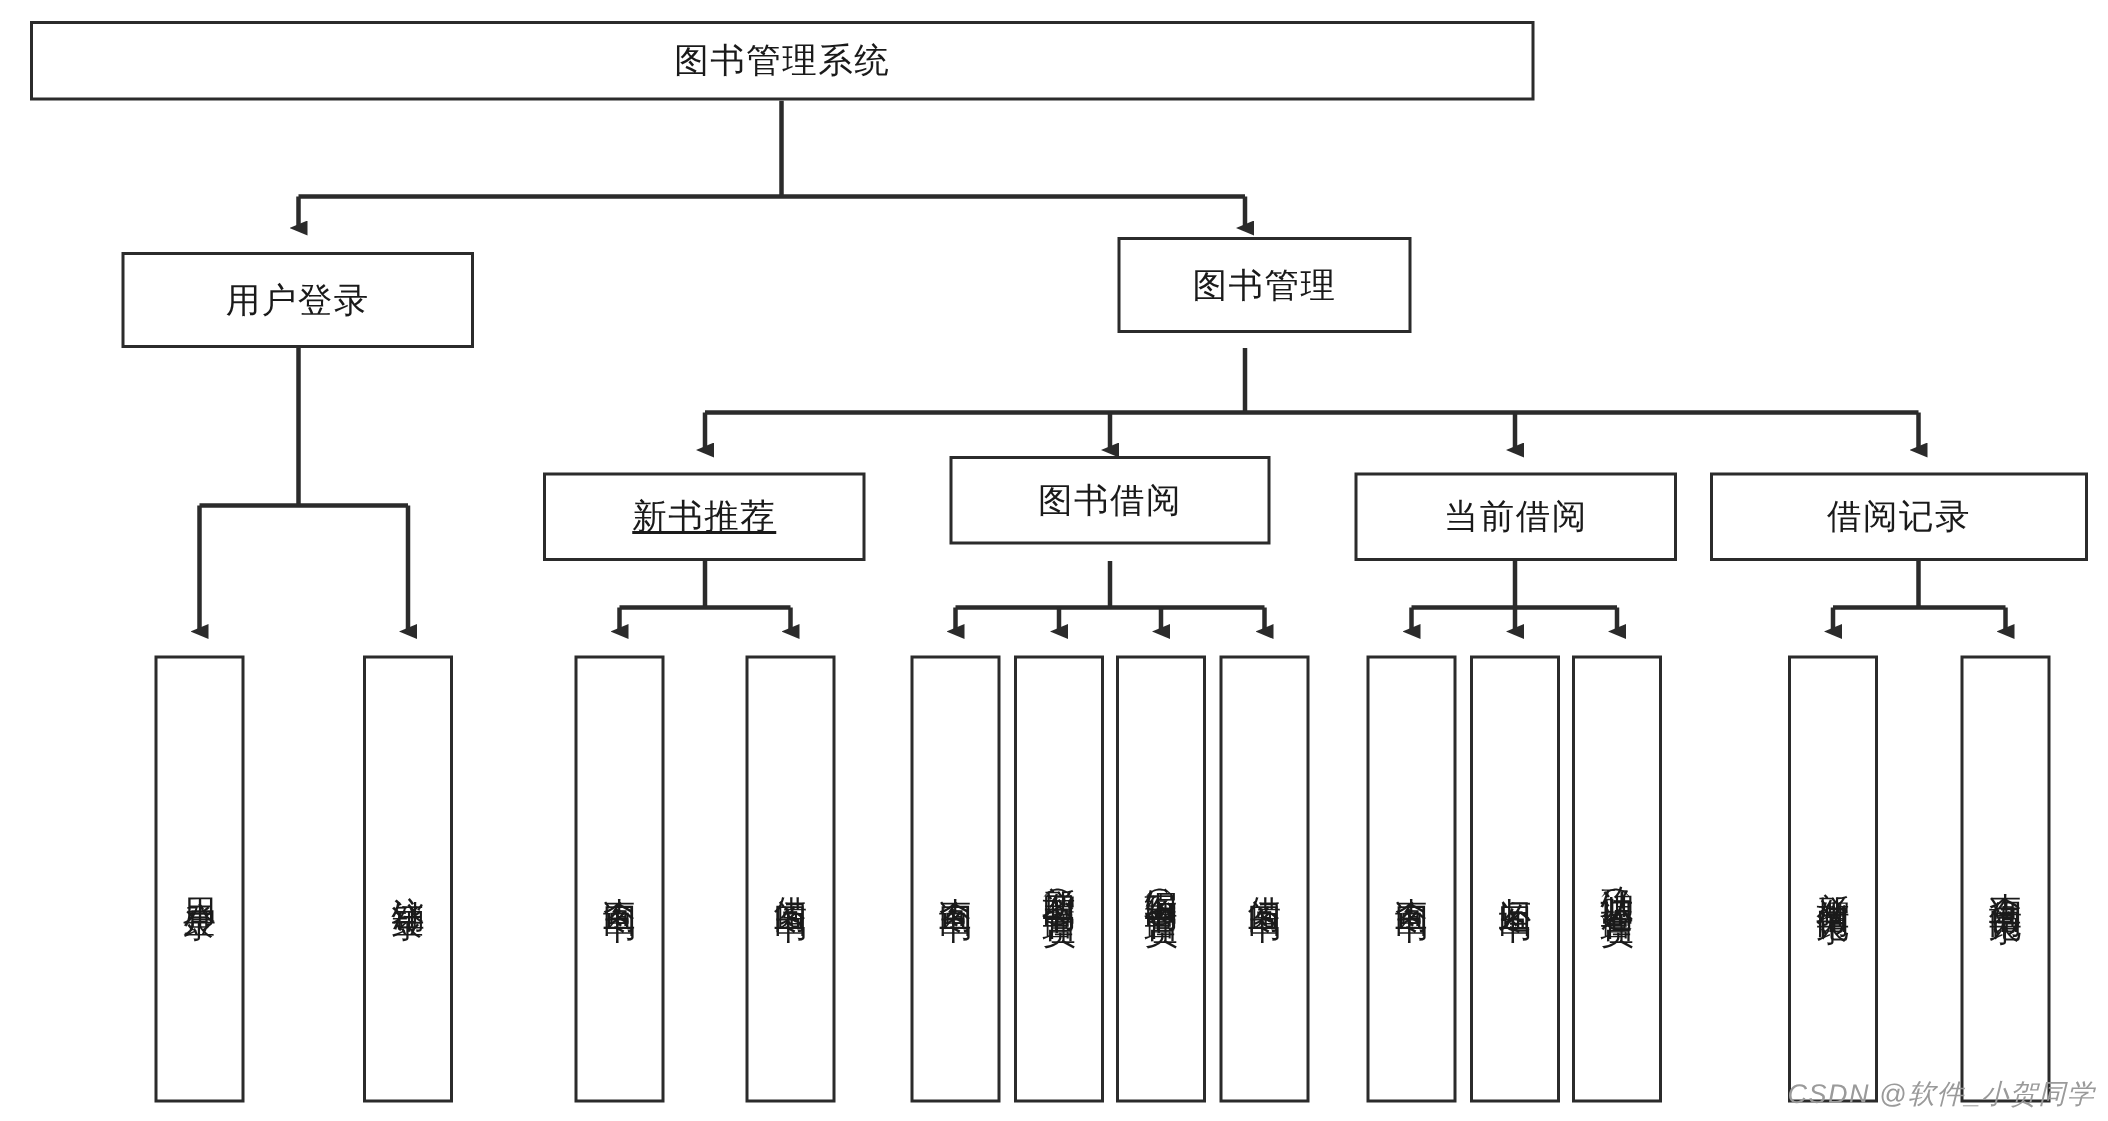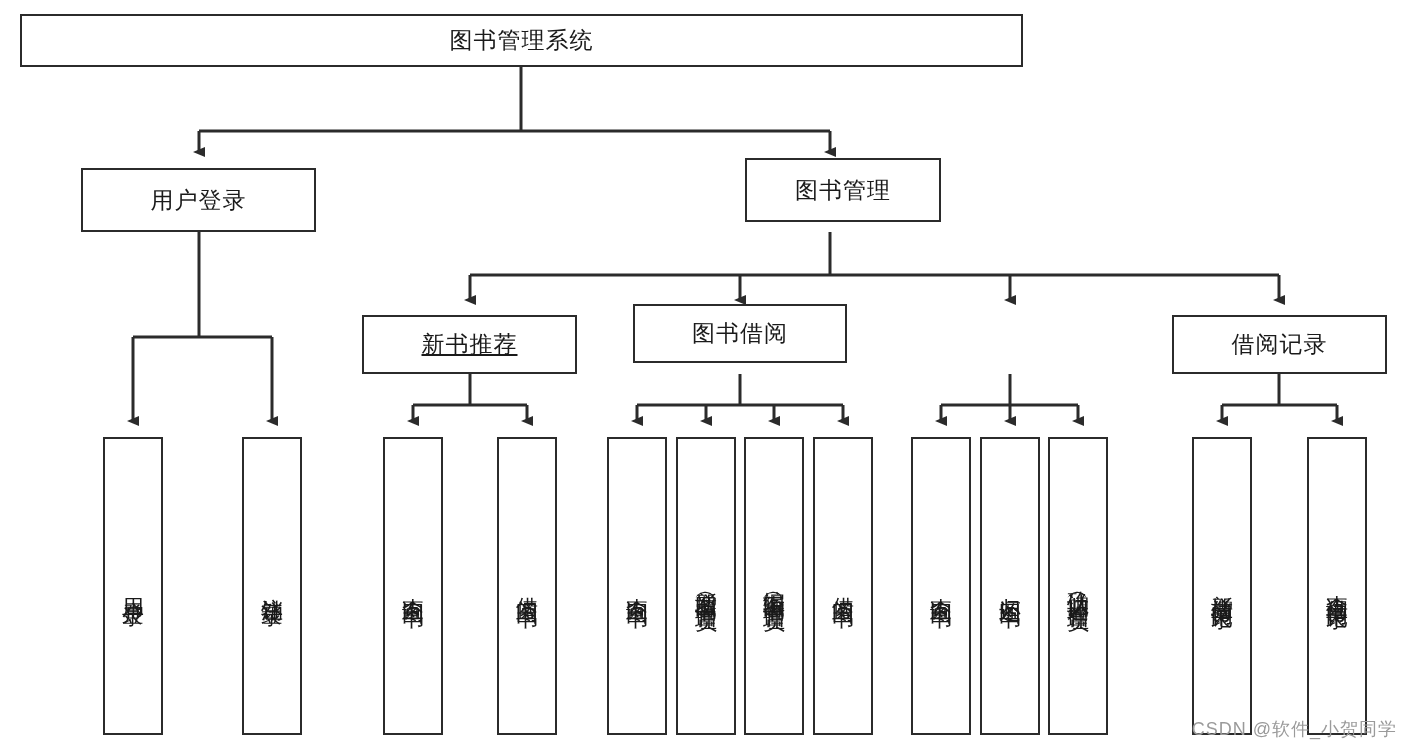--- a/index.html
+++ b/index.html
@@ -54,20 +54,21 @@
   }
   #watermark {
     position: absolute;
     right: 8px;
     bottom: 6px;
     font-size: 18px;
     color: #9a9a9a;
     letter-spacing: 1px;
     white-space: nowrap;
     pointer-events: none;
+    font-style: italic;
   }
 </style>
 </head>
 <body>
 
 <div id="stage">
 
   <svg id="diagram-svg" viewBox="0 0 1405 747">
     <defs>
       <marker id="arrow" markerWidth="12" markerHeight="12" refX="5" refY="6" orient="auto" markerUnits="userSpaceOnUse">
@@ -129,21 +130,24 @@
   <div class="node-box horizontal" style="left:711px; top:158px; width:196px; height:64px;margin-left:34px;">
     <span class="htext">图书管理</span>
   </div>
 
   <div class="node-box horizontal" style="left:362px; top:315px; width:215px; height:59px;text-decoration:underline;">
     <span class="htext">新书推荐</span>
   </div>
   <div class="node-box horizontal" style="left:633px; top:304px; width:214px; height:59px;">
     <span class="htext">图书借阅</span>
   </div>
-  <div class="node-box horizontal" style="left:1172px; top:315px; width:215px; height:59px;">
+  <div class="node-box horizontal" style="left:903px; top:315px; width:215px; height:59px;">
+    <span class="htext">当前借阅</span>
+  </div>
+  <div class="node-box horizontal" style="left:1140px; top:315px; width:252px; height:59px;">
     <span class="htext">借阅记录</span>
   </div>
 
   <div class="node-box vertical" style="left:103px; top:437px; width:60px; height:298px;">
     <span class="vtext">用户登录</span>
   </div>
   <div class="node-box vertical" style="left:242px; top:437px; width:60px; height:298px;">
     <span class="vtext">注销登录</span>
   </div>
 

